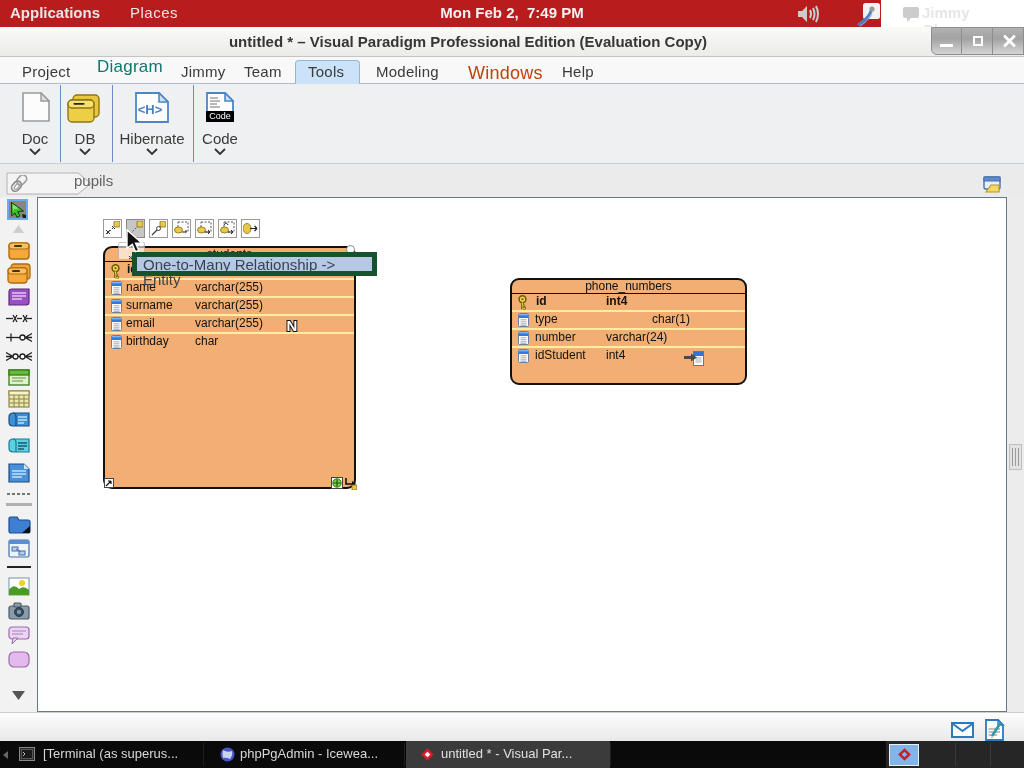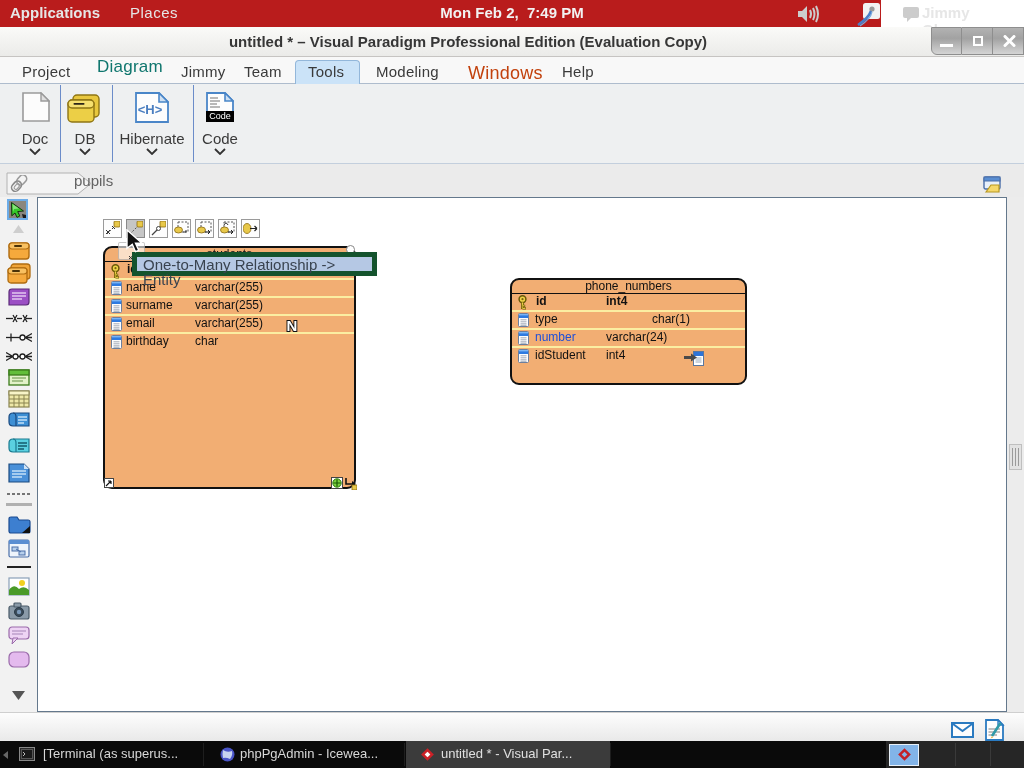--- a/index.html
+++ b/index.html
@@ -480,21 +480,21 @@
   <div class="abs" style="left:510px;top:278px;width:237px;height:107px;background:#f2ae73;border:2px solid #111;border-radius:9px;">
     <div class="abs" style="left:0;top:-1px;width:233px;text-align:center;font-size:12px;color:#111;">phone_numbers</div>
     <div class="abs" style="left:0;top:13px;width:233px;height:1px;background:#111;"></div>
     <div class="abs" style="left:0;top:30px;width:233px;height:2px;background:#fbeea2;"></div>
     <div class="abs" style="left:0;top:48px;width:233px;height:2px;background:#fbeea2;"></div>
     <div class="abs" style="left:0;top:66px;width:233px;height:2px;background:#fbeea2;"></div>
     <div class="abs" style="left:24px;top:14px;font-size:12px;font-weight:bold;color:#111;">id</div>
     <div class="abs" style="left:94px;top:14px;font-size:12px;font-weight:bold;color:#111;">int4</div>
     <div class="abs" style="left:23px;top:32px;font-size:12px;color:#111;">type</div>
     <div class="abs" style="left:94px;top:32px;font-size:12px;color:#111;margin-left:46px;">char(1)</div>
-    <div class="abs" style="left:23px;top:50px;font-size:12px;color:#1d4ed8;">number</div>
+    <div class="abs" style="left:23px;top:50px;font-size:12px;color:#0f172a;">number</div>
     <div class="abs" style="left:94px;top:50px;font-size:12px;color:#111;">varchar(24)</div>
     <div class="abs" style="left:23px;top:68px;font-size:12px;color:#111;">idStudent</div>
     <div class="abs" style="left:94px;top:68px;font-size:12px;color:#111;">int4</div>
   </div>
 
   <svg class="abs" style="left:517px;top:295px;" width="13" height="15" viewBox="0 0 13 15">
     <circle cx="5.5" cy="4.2" r="3.4" fill="#eed448" stroke="#6a5808" stroke-width="1.5"></circle>
     <circle cx="5.5" cy="4.2" r="1.1" fill="#7a6410"></circle>
     <path d="M5.5,7.4 L5.5,14" stroke="#6a5808" stroke-width="3"></path>
     <path d="M5.5,7.4 L5.5,13.6" stroke="#eed448" stroke-width="1.4"></path>

